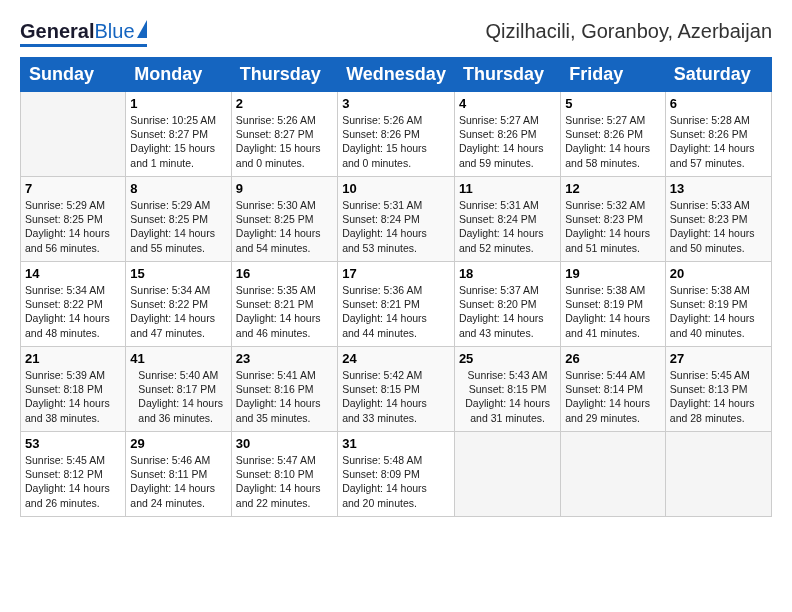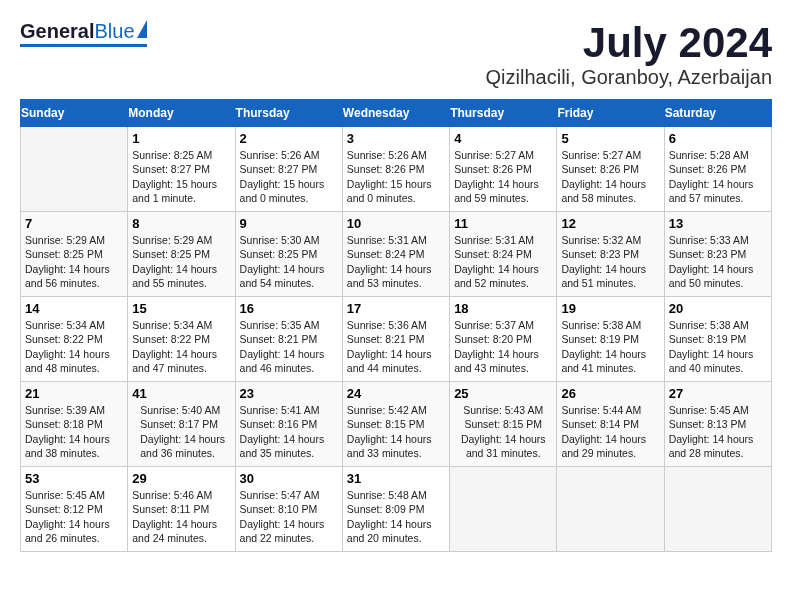--- a/index.html
+++ b/index.html
@@ -30,23 +30,23 @@
       color: #333;
     }
     table {
       width: 100%;
       border-collapse: collapse;
       font-size: 11px;
     }
     thead tr th {
       background: #1565c0;
       color: #fff;
-      padding: 6px 0;
+      padding: 6px 8px;
       text-align: left;
-      font-size: 12px;
+      font-size: 18px;
       font-weight: bold;
       border: 1px solid #1565c0;
     }
     tbody tr td {
       border: 1px solid #ccc;
       vertical-align: top;
       padding: 4px 4px;
       min-height: 80px;
       height: 85px;
       width: 107px;
@@ -107,21 +107,20 @@
     <div>
       <div style="display:flex;align-items:baseline;">
         <span class="logo-general">General</span>
           <span class="logo-blue-text">Blue</span>
           <span class="logo-triangle"></span>
       </div>
       <div class="logo-underline"></div>
     </div>
   </div>
   <div class="title-block">
-    <div class="month-title">July 2024</div>
     <div class="location">Qizilhacili, Goranboy, Azerbaijan</div>
   </div>
 </div>
 
 <table>
   <thead>
     <tr>
     <th>Sunday</th>
         <th>Monday</th>
         <th>Thursday</th>
@@ -129,21 +128,21 @@
         <th>Thursday</th>
         <th>Friday</th>
         <th>Saturday</th>
       </tr>
   </thead>
   <tbody id="calendar-body">
   <tr>
         <td class="empty-cell"></td>
         <td>
           <span class="day-num">1</span>
-          <div class="day-info" style="white-space: pre-line;">Sunrise: 8:25 AM
+          <div class="day-info" style="white-space: pre-line;">Sunrise: 10:25 AM
 Sunset: 8:27 PM
 Daylight: 15 hours
 and 1 minute.</div>
         </td>
         <td>
           <span class="day-num">2</span>
           <div class="day-info" style="white-space: pre-line;">Sunrise: 5:26 AM
 Sunset: 8:27 PM
 Daylight: 15 hours
 and 0 minutes.</div>

